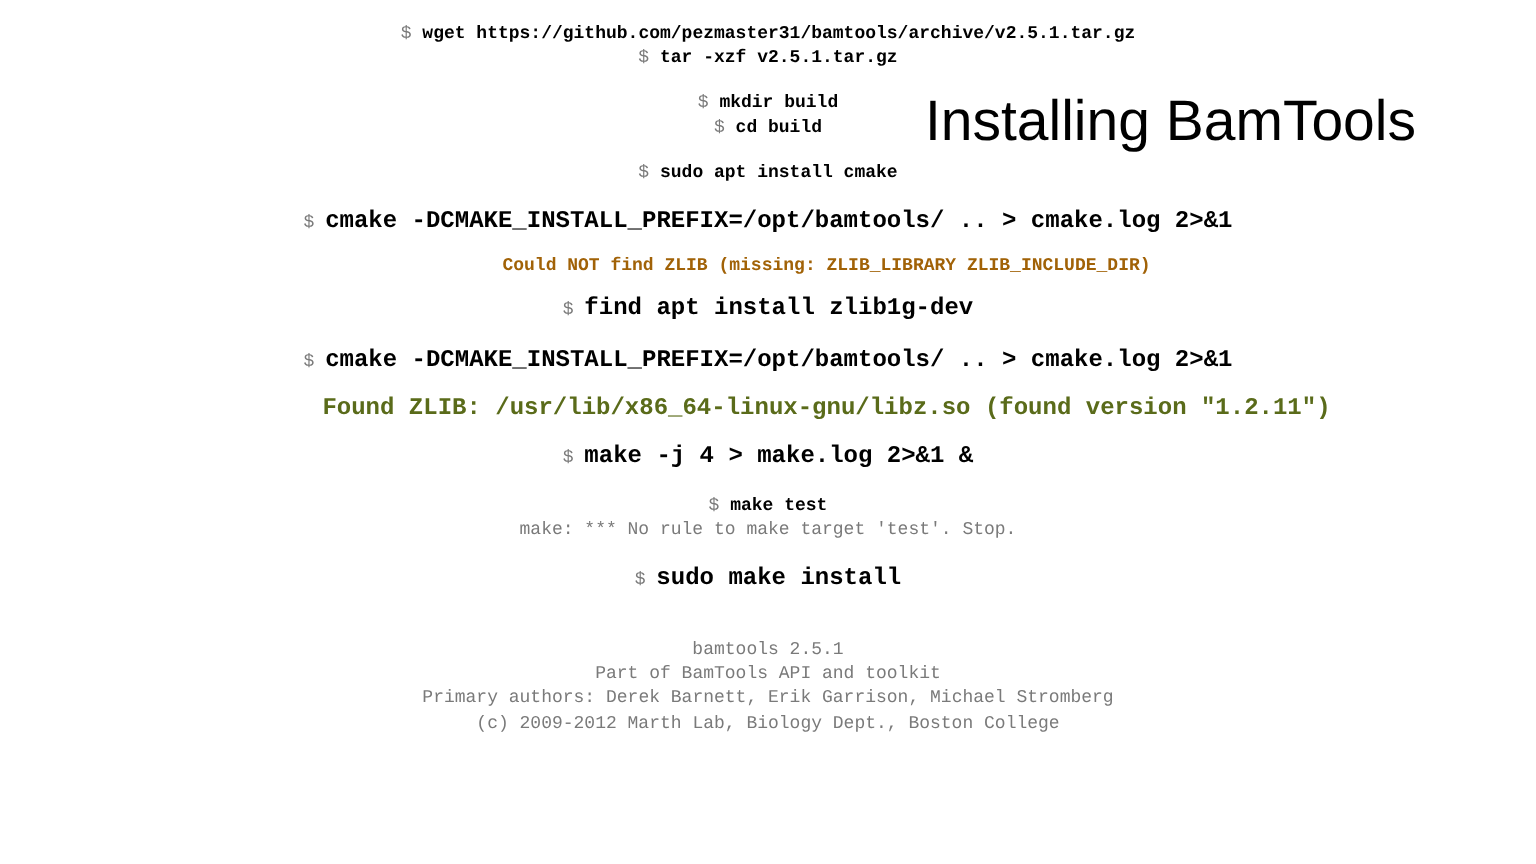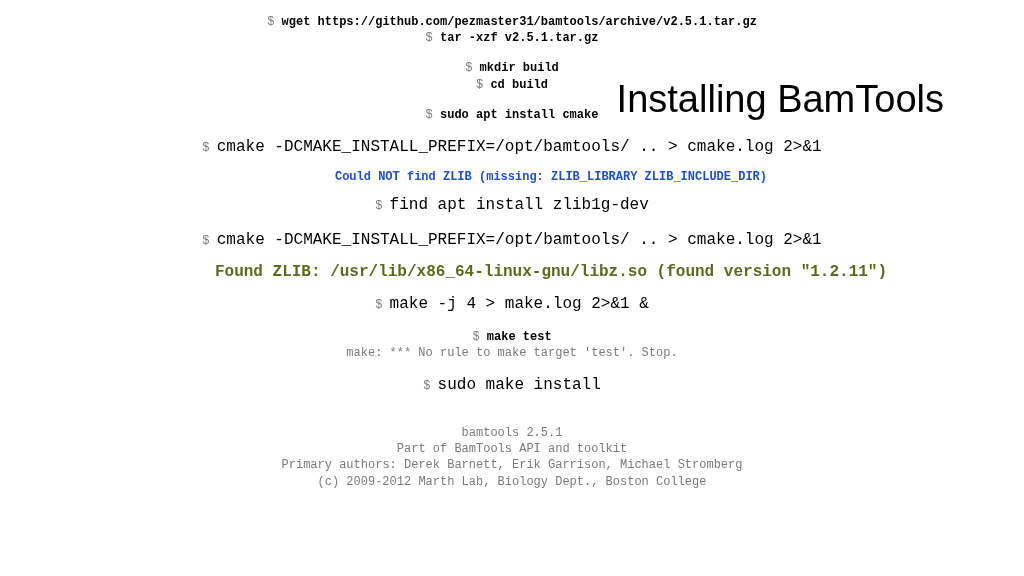--- a/index.html
+++ b/index.html
@@ -8,34 +8,34 @@
     height: 576px;
     background: #ffffff;
     font-family: "Courier New", Courier, monospace;
     font-size: 12px;
     color: #000;
     position: relative;
     padding: 14px 18px;
   }
   .title {
     position: absolute;
-    top: 78px;
+    top: 60px;
     right: 80px;
     font-family: "Segoe UI Light", "Helvetica Neue", Arial, sans-serif;
     font-weight: 300;
     font-size: 38px;
     color: #000;
   }
   .line { white-space: pre; line-height: 1.35; text-align: center; }
   .prompt { color: #7a7a7a; font-weight: normal; }
   .cmd-sm { font-weight: bold; }
-  .cmd-lg { font-weight: normal; font-size: 16px; }
+  .cmd-lg { font-weight: bold; font-size: 16px; }
   .gap-s { height: 10px; }
   .gap-m { height: 14px; }
-  .err { color: #1d4ed8; font-weight: bold; padding-left: 78px; font-size: 12px; }
+  .err { color: #a16207; font-weight: bold; padding-left: 78px; font-size: 12px; }
   .ok  { color: #5a6b1a; font-weight: bold; padding-left: 78px; font-size: 16px; }
   .out { color: #7a7a7a; font-weight: normal; }
 </style>
 </head>
 <body>
 
 <div class="title">Installing BamTools</div>
 
 <div>
   <div class="line"><span class="prompt">$ </span><span class="cmd-sm">wget https://github.com/pezmaster31/bamtools/archive/v2.5.1.tar.gz</span></div>

